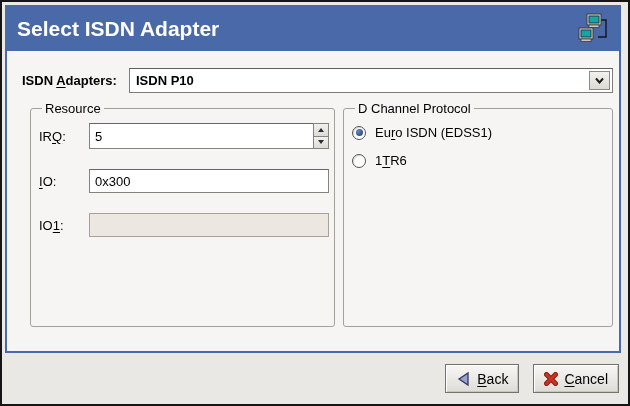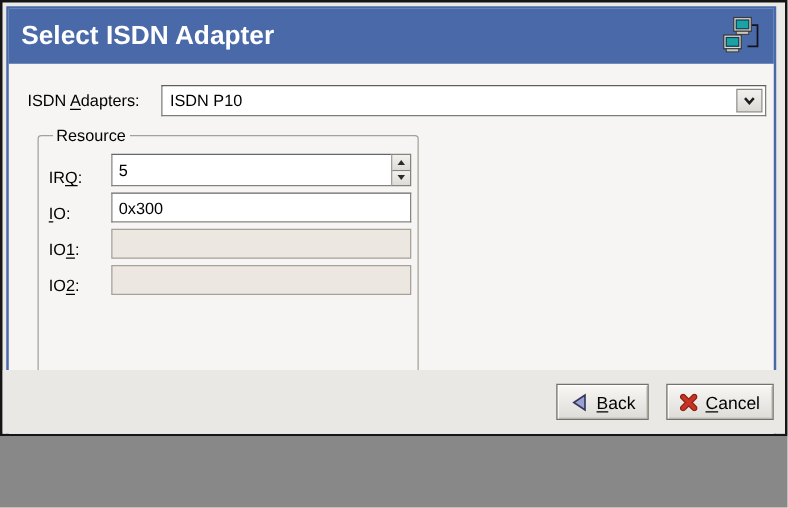--- a/index.html
+++ b/index.html
@@ -1,35 +1,35 @@
 <!DOCTYPE html>
 <html style="--titlebar: #4a69a8; --frame: #4a69a8; --radio-selected: #31548e; --cancel-icon: #c53526; --nav-arrow: #98a1cf; --screen-teal: #19a3a3;"><head>
 <meta charset="utf-8">
 <style>
   html,body{margin:0;padding:0;background:#888;}
   *{box-sizing:border-box;}
   .window{
-    position:relative;width:630px;height:349px;
+    position:relative;width:630px;height:406px;
     background:#ebeae7;border:2px solid #151515;
     font-family:"Liberation Sans","DejaVu Sans",sans-serif;color:#000;
     overflow:hidden;
   }
   .frame{
     position:absolute;left:3px;top:3px;width:616px;height:348px;
     border:2px solid var(--frame,#4a69a8);background:#f6f5f3;
   }
   .titlebar{
     height:44px;background:var(--titlebar,#4a69a8);
     display:flex;align-items:center;padding:0 10px 0 10px;
   }
   .title{color:#fff;font-weight:bold;font-size:21px;}
   .title-icon{margin-left:auto;display:flex;}
   .content{position:relative;height:298px;padding:17px 6px 0 15px;}
   
-  .adapter-row{display:flex;align-items:center;margin-bottom:8px;}
+  .adapter-row{display:flex;align-items:center;margin-bottom:8px;font-weight:bold;}
   .lbl{width:107px;font-size:13px;flex:none;}
   .combo{
     flex:1;height:25px;background:#fff;position:relative;
     border:1px solid #7d7d79;border-top-color:#5f5f5b;
     display:flex;align-items:center;cursor:default;
   }
   .combo-value{padding-left:6px;font-size:13px;}
   .combo-btn{
     position:absolute;right:2px;top:2px;bottom:2px;width:21px;
     background:linear-gradient(#f2f1ee,#dcdad5);border:1px solid #8a8a86;
@@ -37,21 +37,21 @@
   }
   
   .groups{display:flex;gap:8px;padding-left:8px;}
   fieldset.group{
     border:1px solid #a2a29b;border-radius:3px;margin:0;
     padding:7px 5px 8px 8px;height:226px;
   }
   fieldset.group legend{font-size:13px;padding:0 3px;margin-left:3px;}
   .group-resource{width:305px;}
   .group-protocol{flex:1;padding-left:10px;}
-  .form-row{display:flex;align-items:flex-end;margin-bottom:5px;}
+  .form-row{display:flex;align-items:center;margin-bottom:20px;}
   .field-label{width:50px;font-size:13px;flex:none;}
   .field{
     flex:1;min-width:0;height:24px;border:1px solid #84847f;border-top-color:#66666a;
     background:#fff;font-size:13px;padding:0 5px;
     font-family:"Liberation Sans","DejaVu Sans",sans-serif;color:#000;outline:none;
   }
   .field.disabled{background:#ece8e1;border-color:#a6a199;}
   .spinwrap{flex:1;display:flex;min-width:0;}
   .spinwrap .field{height:26px;border-right:none;}
   .spin-col{width:16px;height:26px;display:flex;flex-direction:column;border:1px solid #84847f;}
@@ -147,26 +147,37 @@
           <div class="form-row">
             <label class="field-label"><u>I</u>O:</label>
             <input class="field" value="0x300" style="">
           </div>
 
           <div class="form-row">
             <label class="field-label">IO<u>1</u>:</label>
             <input class="field disabled" disabled="" value="" style="">
           </div>
 
-          <div class="form-row">
-            <label class="field-label">IO<u>2</u>:</label>
-            <input class="field disabled" disabled="" value="" style="">
+        </fieldset>
+
+        <fieldset class="group group-protocol">
+          <legend>D Channel Protocol</legend>
+
+          <div class="radio-row">
+            <span class="radio checked">
+                <span class="dot"></span>
+              </span>
+            <span class="radio-label">Eu<u>r</u>o ISDN (EDSS1)</span>
+          </div>
+
+          <div class="radio-row">
+            <span class="radio"></span>
+            <span class="radio-label">1<u>T</u>R6</span>
           </div>
         </fieldset>
-
 
       </div>
     </div>
   </div>
 
   <div class="button-strip">
     <button class="btn">
       <svg width="15" height="16" viewBox="0 0 15 16">
         <polygon points="12,2 12,14 3,8" fill="var(--nav-arrow,#98a1cf)" stroke="#34345c" stroke-width="1.3"></polygon>
       </svg>

